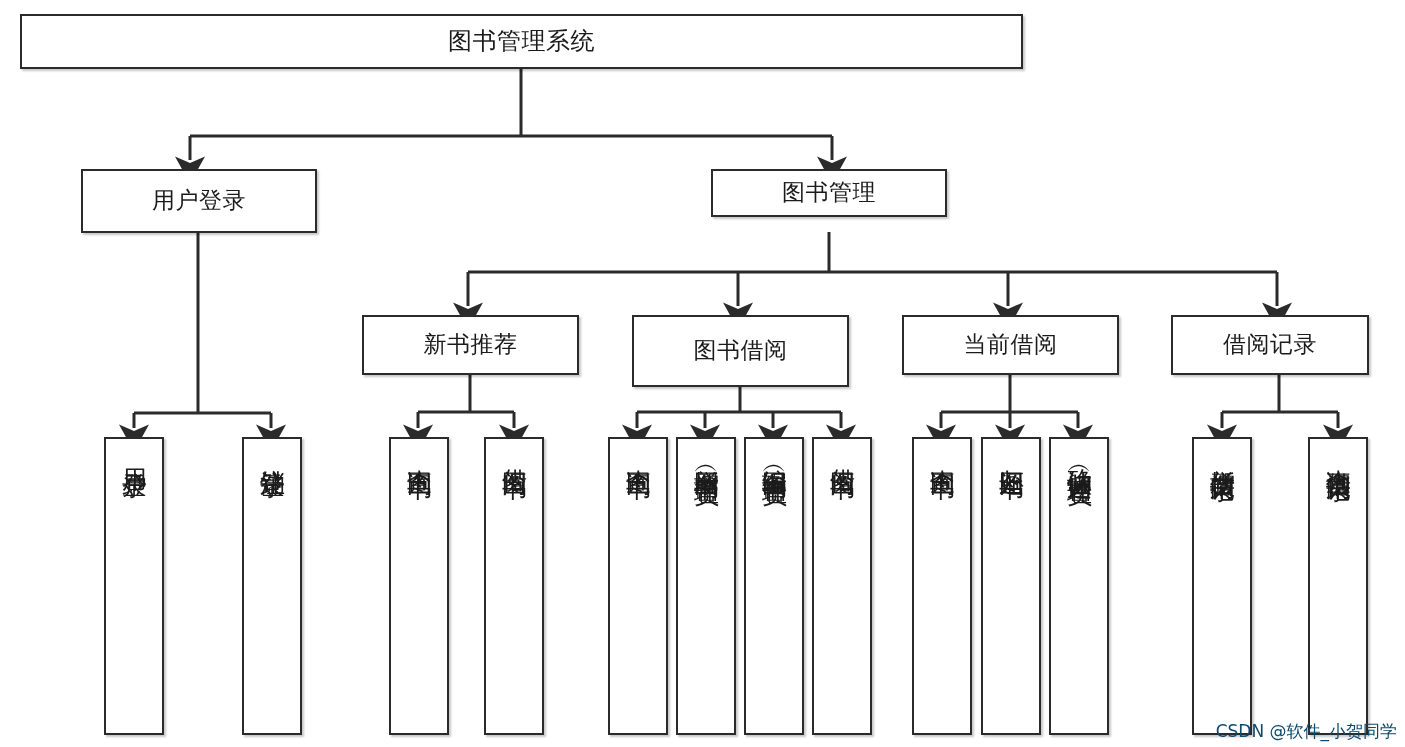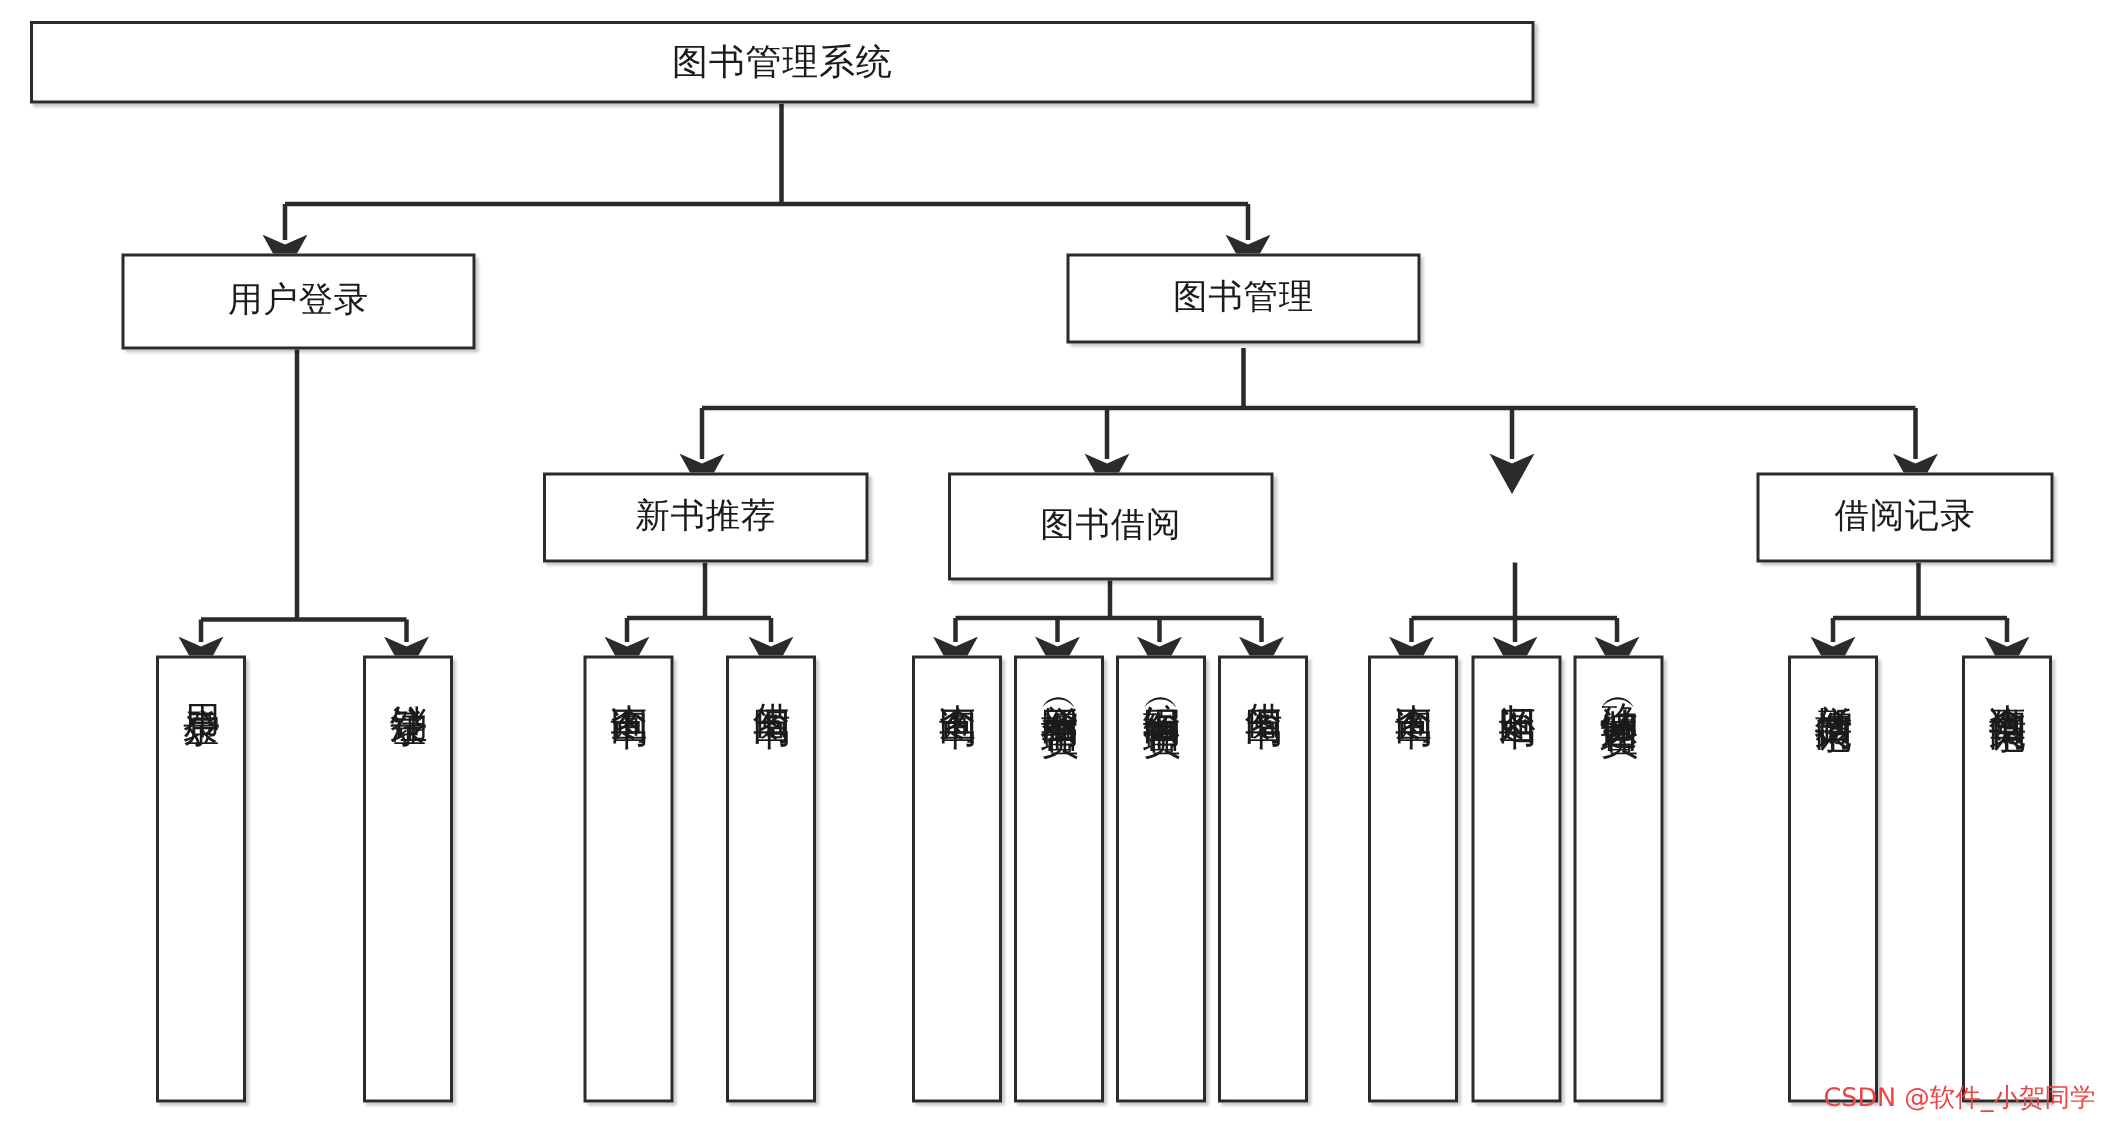--- a/index.html
+++ b/index.html
@@ -63,21 +63,21 @@
     font-size: 25px;
     line-height: 1.04;
     letter-spacing: 2px;
     margin: 0 auto;
   }
   .watermark {
     position: absolute;
     right: 8px;
     bottom: 4px;
     font-size: 17px;
-    color: #ef4444;
+    color: #0c4a6e;
     white-space: nowrap;
     z-index: 5;
     font-family: "DejaVu Sans", "Liberation Sans", sans-serif;
   }
 </style>
 </head>
 <body>
 
 <div id="canvas">
 
@@ -131,30 +131,33 @@
     </g>
   </svg>
 
   <div class="node horiz root" style="left:20px; top:14px; width:1003px; height:55px;">
     <span class="label">图书管理系统</span>
   </div>
 
   <div class="node horiz" style="left:81px; top:169px; width:236px; height:64px;">
     <span class="label">用户登录</span>
   </div>
-  <div class="node horiz" style="left:711px; top:169px; width:236px; height:60px;">
+  <div class="node horiz" style="left:711px; top:169px; width:236px; height:48px;">
     <span class="label">图书管理</span>
   </div>
 
   <div class="node horiz" style="left:362px; top:315px; width:217px; height:60px;">
     <span class="label">新书推荐</span>
   </div>
   <div class="node horiz" style="left:632px; top:315px; width:217px; height:72px;">
     <span class="label">图书借阅</span>
   </div>
+  <div class="node horiz" style="left:902px; top:315px; width:217px; height:60px;">
+    <span class="label">当前借阅</span>
+  </div>
   <div class="node horiz" style="left:1171px; top:315px; width:198px; height:60px;">
     <span class="label">借阅记录</span>
   </div>
 
   <div class="node vert" style="left:104px; top:437px; width:60px; height:298px;">
     <span class="label">用户登录</span>
   </div>
   <div class="node vert" style="left:242px; top:437px; width:60px; height:298px;">
     <span class="label">注销登录</span>
   </div>

